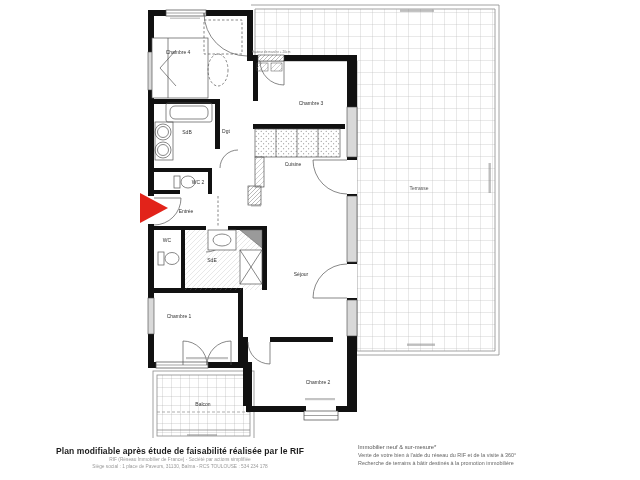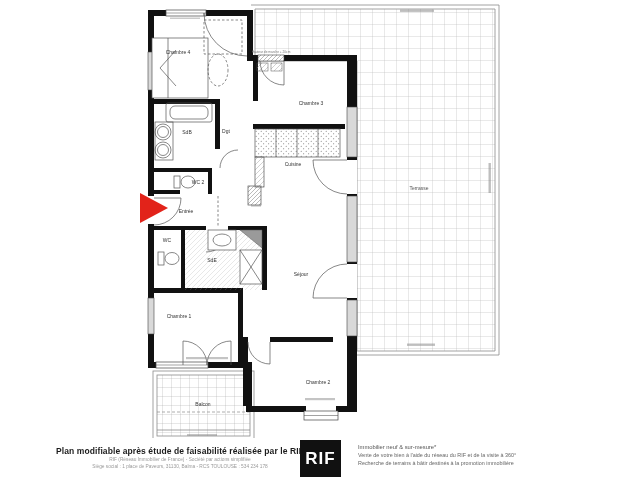--- a/index.html
+++ b/index.html
@@ -221,23 +221,20 @@
   <polygon points="140,193 168,208 140,223" fill="#e2231a"></polygon>
 </svg>
 
 
 <div class="footer">
   <div class="footer-left">
     <div class="bold">Plan modifiable après étude de faisabilité réalisée par le RIF</div>
     <div class="small">RIF (Réseau Immobilier de France) - Société par actions simplifiée</div>
     <div class="small">Siège social : 1 place de Paveurs, 31130, Balma - RCS TOULOUSE : 534 234 178</div>
   </div>
-  <div class="rif-logo" style="background: rgb(17, 17, 17);">
-    <span>RIF</span>
-  </div>
   <div class="footer-right">
     <div class="r1">Immobilier neuf &amp; sur-mesure*</div>
     <div class="r2">Vente de votre bien à l'aide du réseau du RIF et de la visite à 360°</div>
     <div class="r3">Recherche de terrains à bâtir destinés à la promotion immobilière</div>
   </div>
 </div>
 
 
 
 

